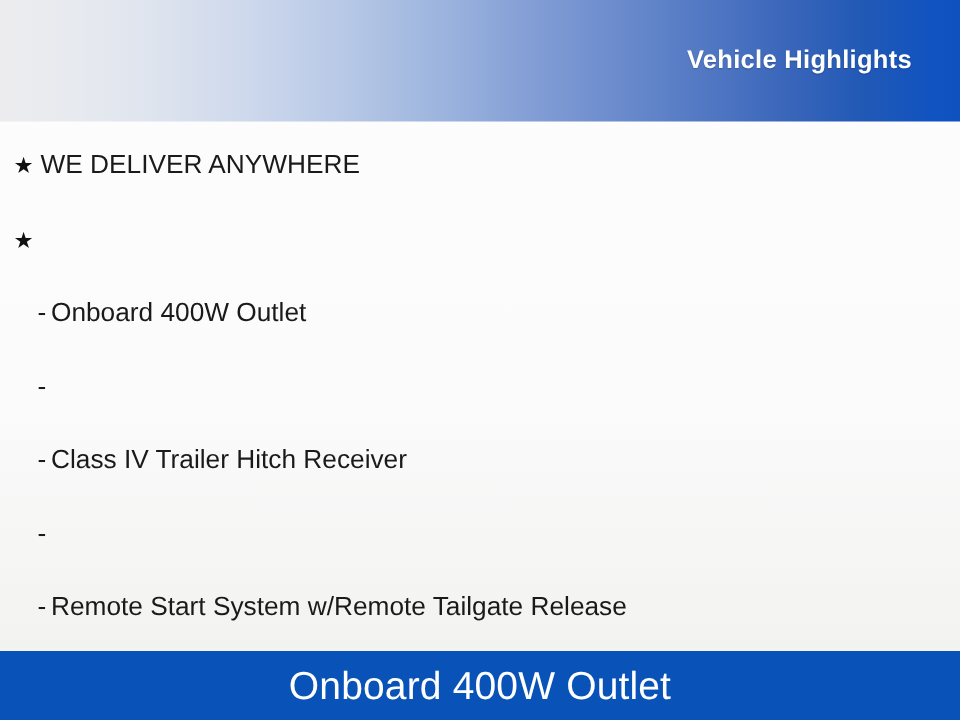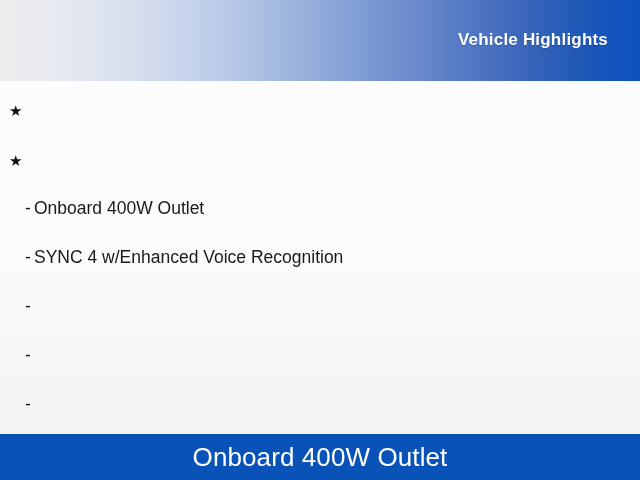--- a/index.html
+++ b/index.html
@@ -133,46 +133,48 @@
 <div id="slide">
 
   <div id="header-banner">
     <div id="header-title">Vehicle Highlights</div>
   </div>
 
   <div id="highlights-list">
 
     <div class="hl-row level-top" style="top:4px;">
       <span class="bullet-star">★</span>
+      <span class="hl-text">WE DELIVER ANYWHERE</span>
     </div>
 
     <div class="hl-row level-top" style="top:54px;">
       <span class="bullet-star">★</span>
     </div>
 
     <div class="hl-row level-sub" style="top:103px;">
       <span class="bullet-dash">-</span>
       <span class="hl-text">Onboard 400W Outlet</span>
     </div>
 
     <div class="hl-row level-sub" style="top:152px;">
       <span class="bullet-dash">-</span>
-      <span class="hl-text">SYNC 4 w/Enhanced Voice Recognition</span>
     </div>
 
     <div class="hl-row level-sub" style="top:201px;">
       <span class="bullet-dash">-</span>
+      <span class="hl-text">Class IV Trailer Hitch Receiver</span>
     </div>
 
     <div class="hl-row level-sub" style="top:250px;">
       <span class="bullet-dash">-</span>
     </div>
 
     <div class="hl-row level-sub" style="top:299px;">
       <span class="bullet-dash">-</span>
+      <span class="hl-text">Remote Start System w/Remote Tailgate Release</span>
     </div>
 
   </div>
 
   <div id="footer-bar">
     <div id="footer-caption">Onboard 400W Outlet</div>
   </div>
 
 </div>
 

